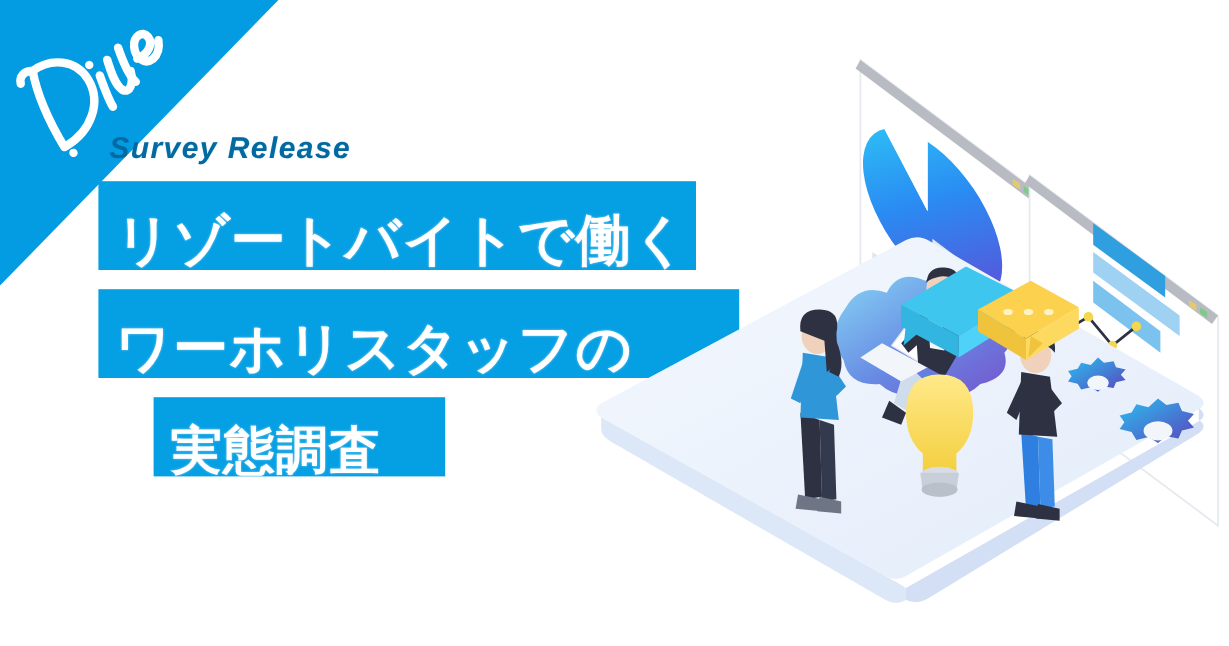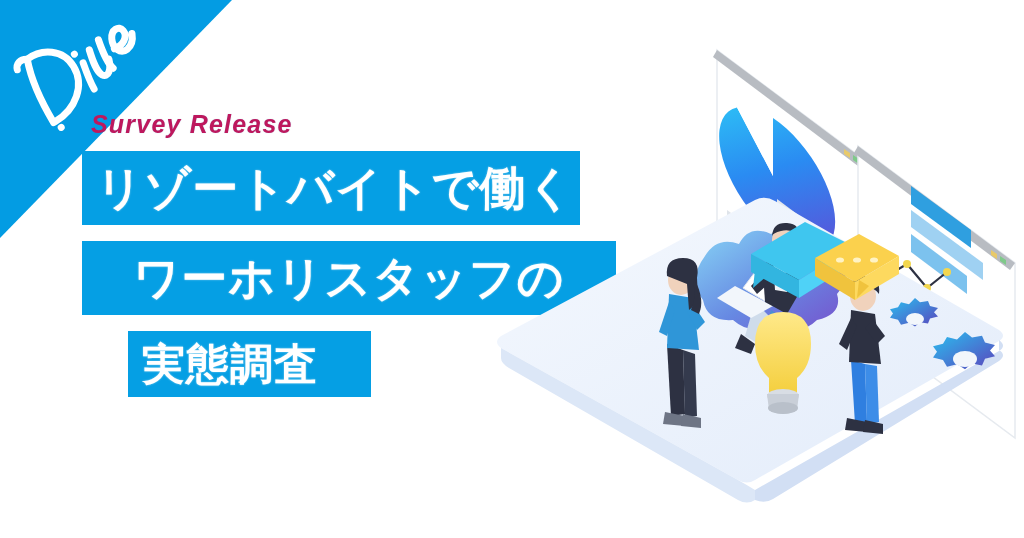--- a/index.html
+++ b/index.html
@@ -18,33 +18,33 @@
   .brand-logo{
     position:absolute;left:8px;top:14px;width:140px;height:104px;
     transform:rotate(-31deg);
   }
   .brand-logo svg{display:block;width:100%;height:100%;}
 
   
   .headline-block{position:absolute;left:82px;top:112px;}
   .eyebrow{
     font-size:25px;font-weight:bold;font-style:italic;letter-spacing:1.2px;
-    color:#be185d;line-height:1;margin:0 0 14px 9px;
+    color:#0369a1;line-height:1;margin:0 0 14px 9px;
     text-shadow:0 0 1px rgba(33,150,214,.35);
   }
   .hl-bar{
     background:#059fe4;color:#ffffff;display:block;
     font-weight:bold;letter-spacing:1px;
     font-size:46px;line-height:74px;height:74px;
-    padding:0 14px;margin-bottom:16px;white-space:nowrap;
+    padding:12px 14px;margin-bottom:16px;white-space:nowrap;
     box-sizing:border-box;
     text-shadow:0 0 2px rgba(255,255,255,.55);
   }
   .hl-bar.b1{width:498px;}
-  .hl-bar.b2{width:534px;text-align:center;}
+  .hl-bar.b2{width:534px;}
   .hl-bar.b3{width:243px;height:66px;line-height:66px;font-size:43px;margin-bottom:0;margin-left:46px;}
 
   
   .illustration{position:absolute;left:455px;top:14px;width:569px;height:500px;}
   .illustration svg{display:block;width:100%;height:100%;}
 </style>
 </head>
 <body>
 
 <div class="canvas">

